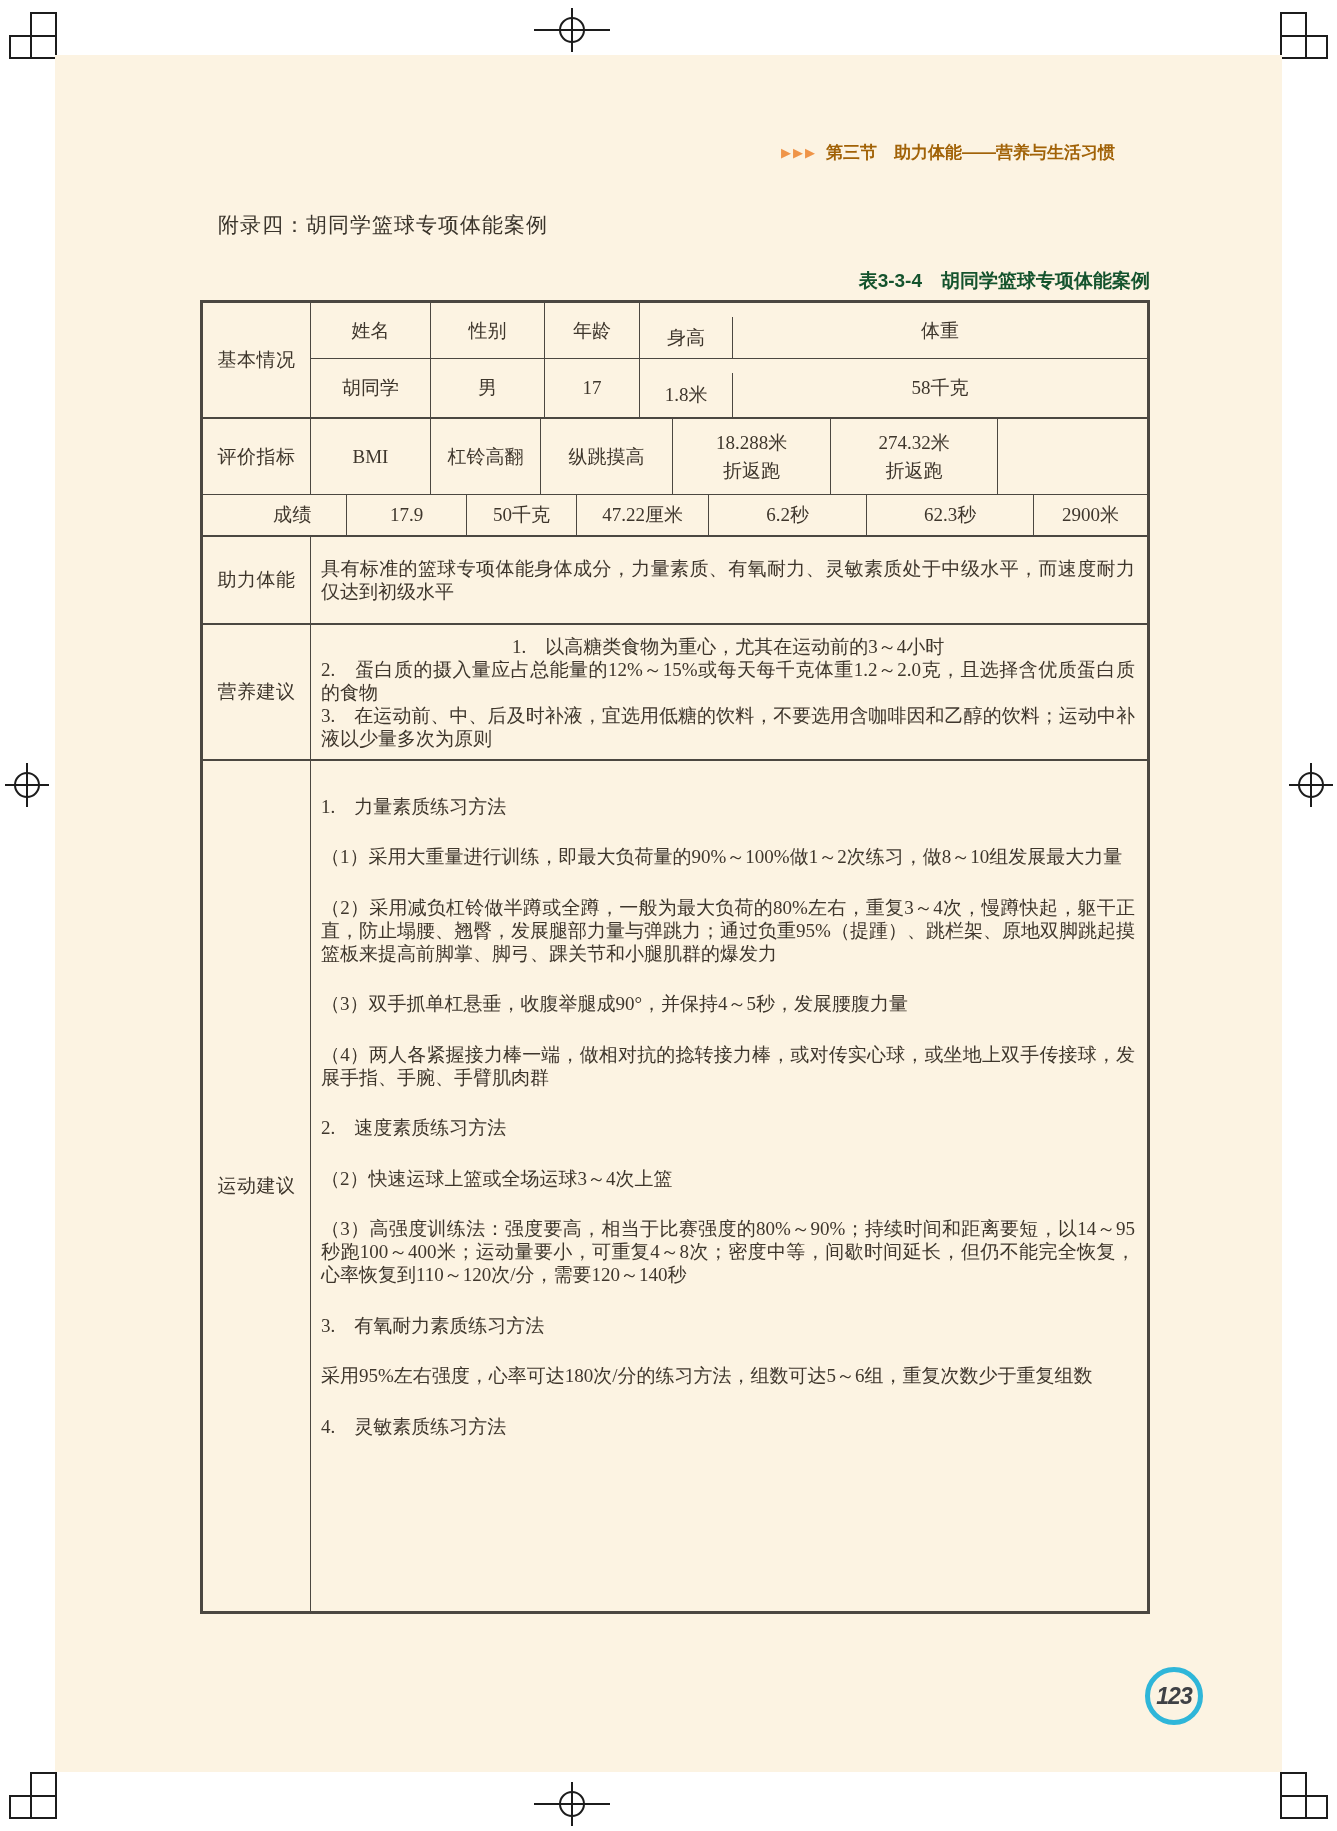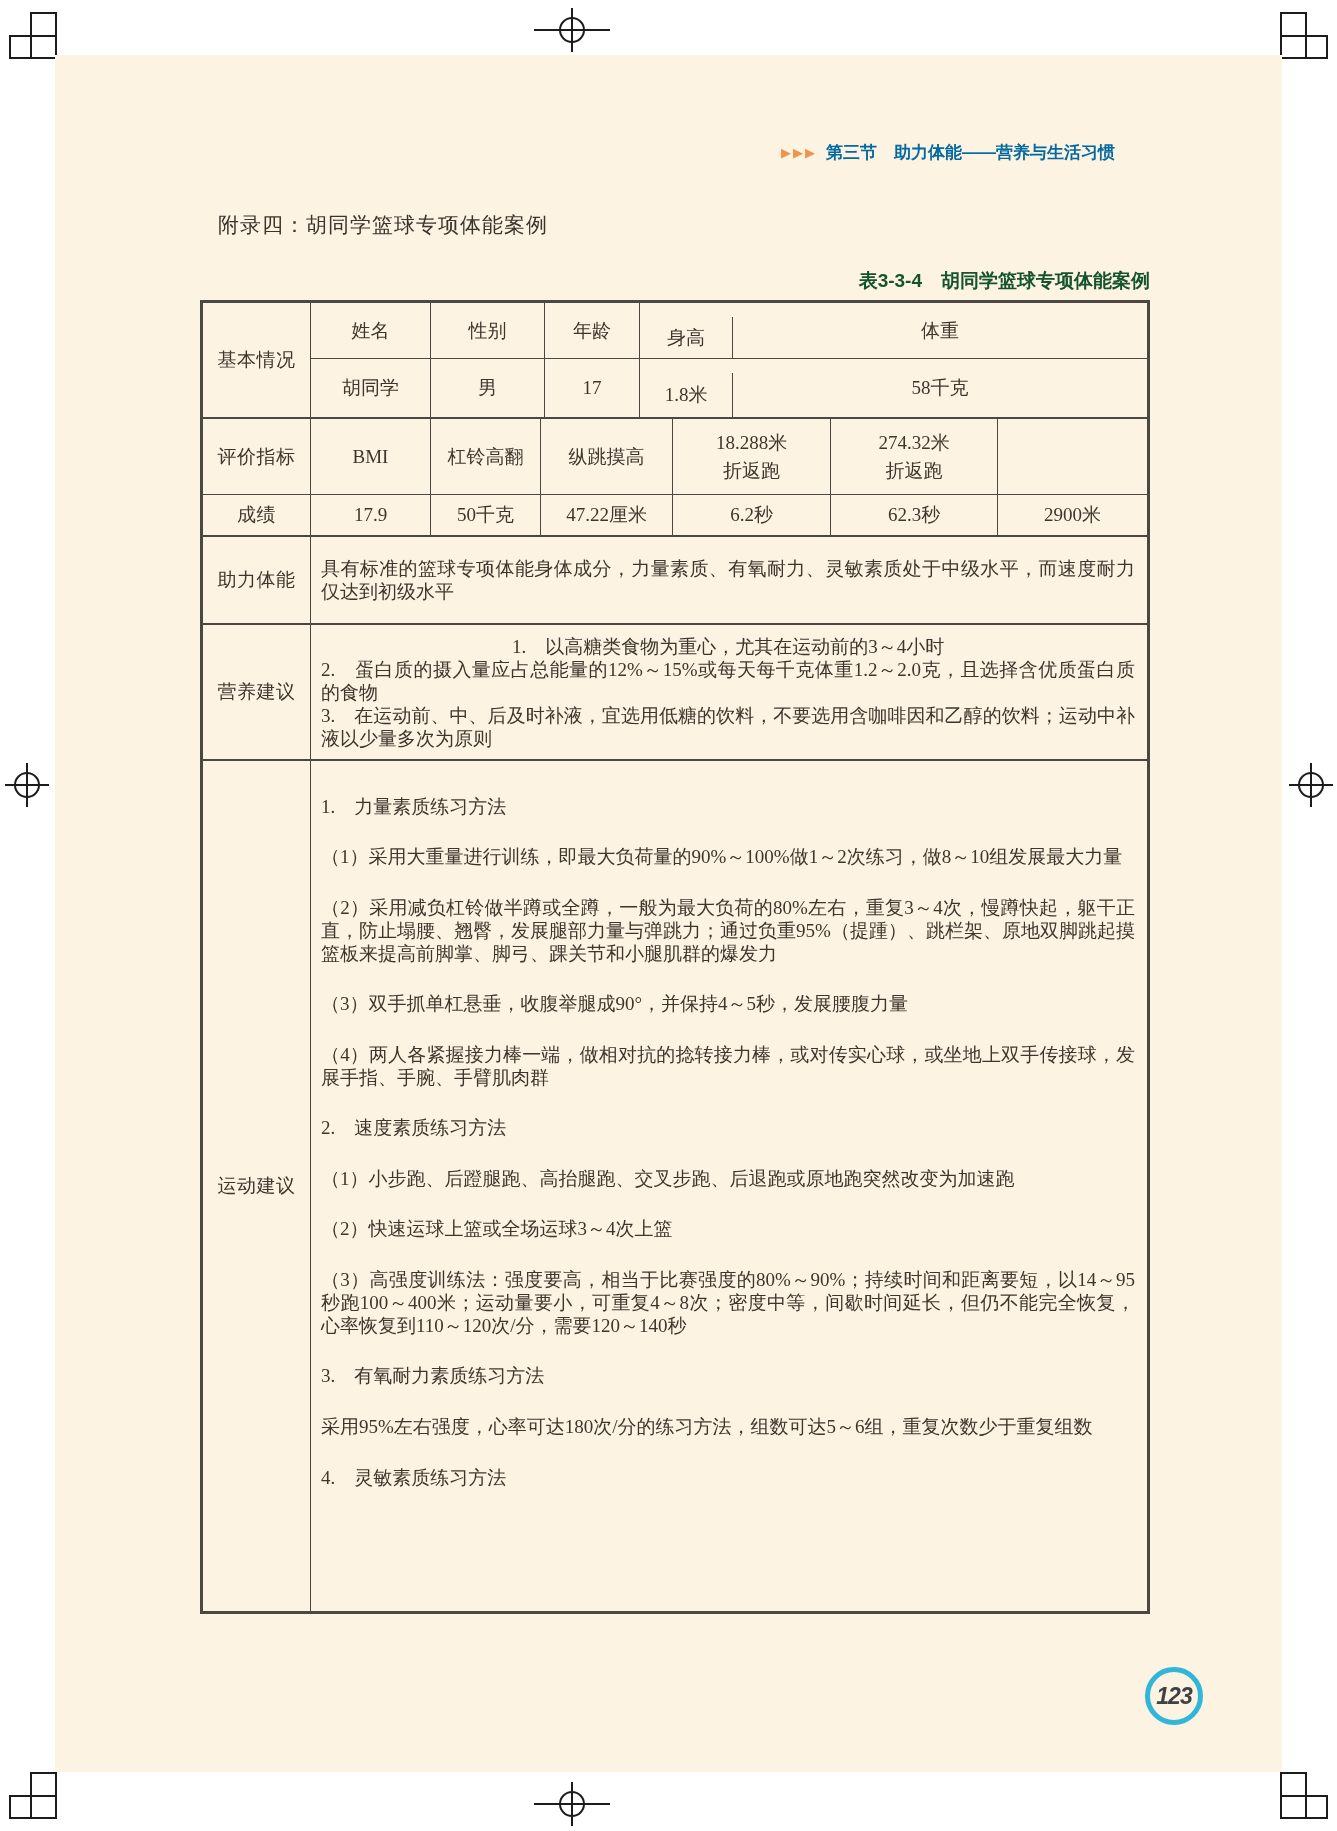--- a/index.html
+++ b/index.html
@@ -18,21 +18,21 @@
     position:absolute; left:55px; top:55px; width:1227px; height:1717px;
     background:#fcf3e2;
   }
   
   .running-head {
     position:absolute; top:86px; right:167px;
     display:flex; align-items:center; gap:9px;
     font-family:"Liberation Sans","DejaVu Sans",sans-serif;
   }
   .rh-arrows { color:#ef9448; font-size:13px; letter-spacing:2px; line-height:1; }
-  .rh-text { color:#0369a1; font-size:17px; font-weight:bold; }
+  .rh-text { color:#a16207; font-size:17px; font-weight:bold; }
   
   .appendix-title {
     position:absolute; left:163px; top:156px;
     font-size:21px; color:#3a342b; letter-spacing:1px;
   }
   
   .tbl-caption {
     position:absolute; left:145px; top:213px; width:950px;
     text-align:right; font-family:"Liberation Sans","DejaVu Sans",sans-serif;
     font-size:19px; font-weight:bold; color:#14532d;
@@ -58,21 +58,21 @@
   .w120 { width:120px; flex:0 0 120px; }
   .w114 { width:114px; flex:0 0 114px; }
   .w110 { width:110px; flex:0 0 110px; }
   .w95  { width:95px;  flex:0 0 95px; }
   .w93  { width:93px;  flex:0 0 93px;margin-top:14px; }
   .w132 { width:132px; flex:0 0 132px; }
   .w158 { width:158px; flex:0 0 158px; }
   .w167 { width:167px; flex:0 0 167px; }
   .wfill { flex:1; }
   .h56 { height:56px; } .h58 { height:58px; } .h76 { height:76px; }
-  .h42 { height:42px; } .h88 { height:88px; } .h136 { height:136px; }
+  .h42 { height:42px;padding-left:36px; } .h88 { height:88px; } .h136 { height:136px; }
   .h850 { height:850px; }
   .text-cell {
     flex:1; border-right:none; padding:6px 12px 6px 10px;
     display:block; text-align:left; overflow:hidden;
   }
   .text-cell p {
     font-size:19px; line-height:23px; color:#3e362c;
     text-align:justify; white-space:normal;
   }
   .vcenter { display:flex; flex-direction:column; justify-content:center; }
@@ -200,21 +200,20 @@
 
       <div class="trow h850">
         <div class="cell labelcell">运动建议</div>
         <div class="cell text-cell">
           <p>1.　力量素质练习方法</p>
           <p>（1）采用大重量进行训练，即最大负荷量的90%～100%做1～2次练习，做8～10组发展最大力量</p>
           <p>（2）采用减负杠铃做半蹲或全蹲，一般为最大负荷的80%左右，重复3～4次，慢蹲快起，躯干正直，防止塌腰、翘臀，发展腿部力量与弹跳力；通过负重95%（提踵）、跳栏架、原地双脚跳起摸篮板来提高前脚掌、脚弓、踝关节和小腿肌群的爆发力</p>
           <p>（3）双手抓单杠悬垂，收腹举腿成90°，并保持4～5秒，发展腰腹力量</p>
           <p>（4）两人各紧握接力棒一端，做相对抗的捻转接力棒，或对传实心球，或坐地上双手传接球，发展手指、手腕、手臂肌肉群</p>
           <p>2.　速度素质练习方法</p>
-          <p>（1）小步跑、后蹬腿跑、高抬腿跑、交叉步跑、后退跑或原地跑突然改变为加速跑</p>
           <p>（2）快速运球上篮或全场运球3～4次上篮</p>
           <p>（3）高强度训练法：强度要高，相当于比赛强度的80%～90%；持续时间和距离要短，以14～95秒跑100～400米；运动量要小，可重复4～8次；密度中等，间歇时间延长，但仍不能完全恢复，心率恢复到110～120次/分，需要120～140秒</p>
           <p>3.　有氧耐力素质练习方法</p>
           <p>采用95%左右强度，心率可达180次/分的练习方法，组数可达5～6组，重复次数少于重复组数</p>
           <p>4.　灵敏素质练习方法</p>
           
           
           
           
           

